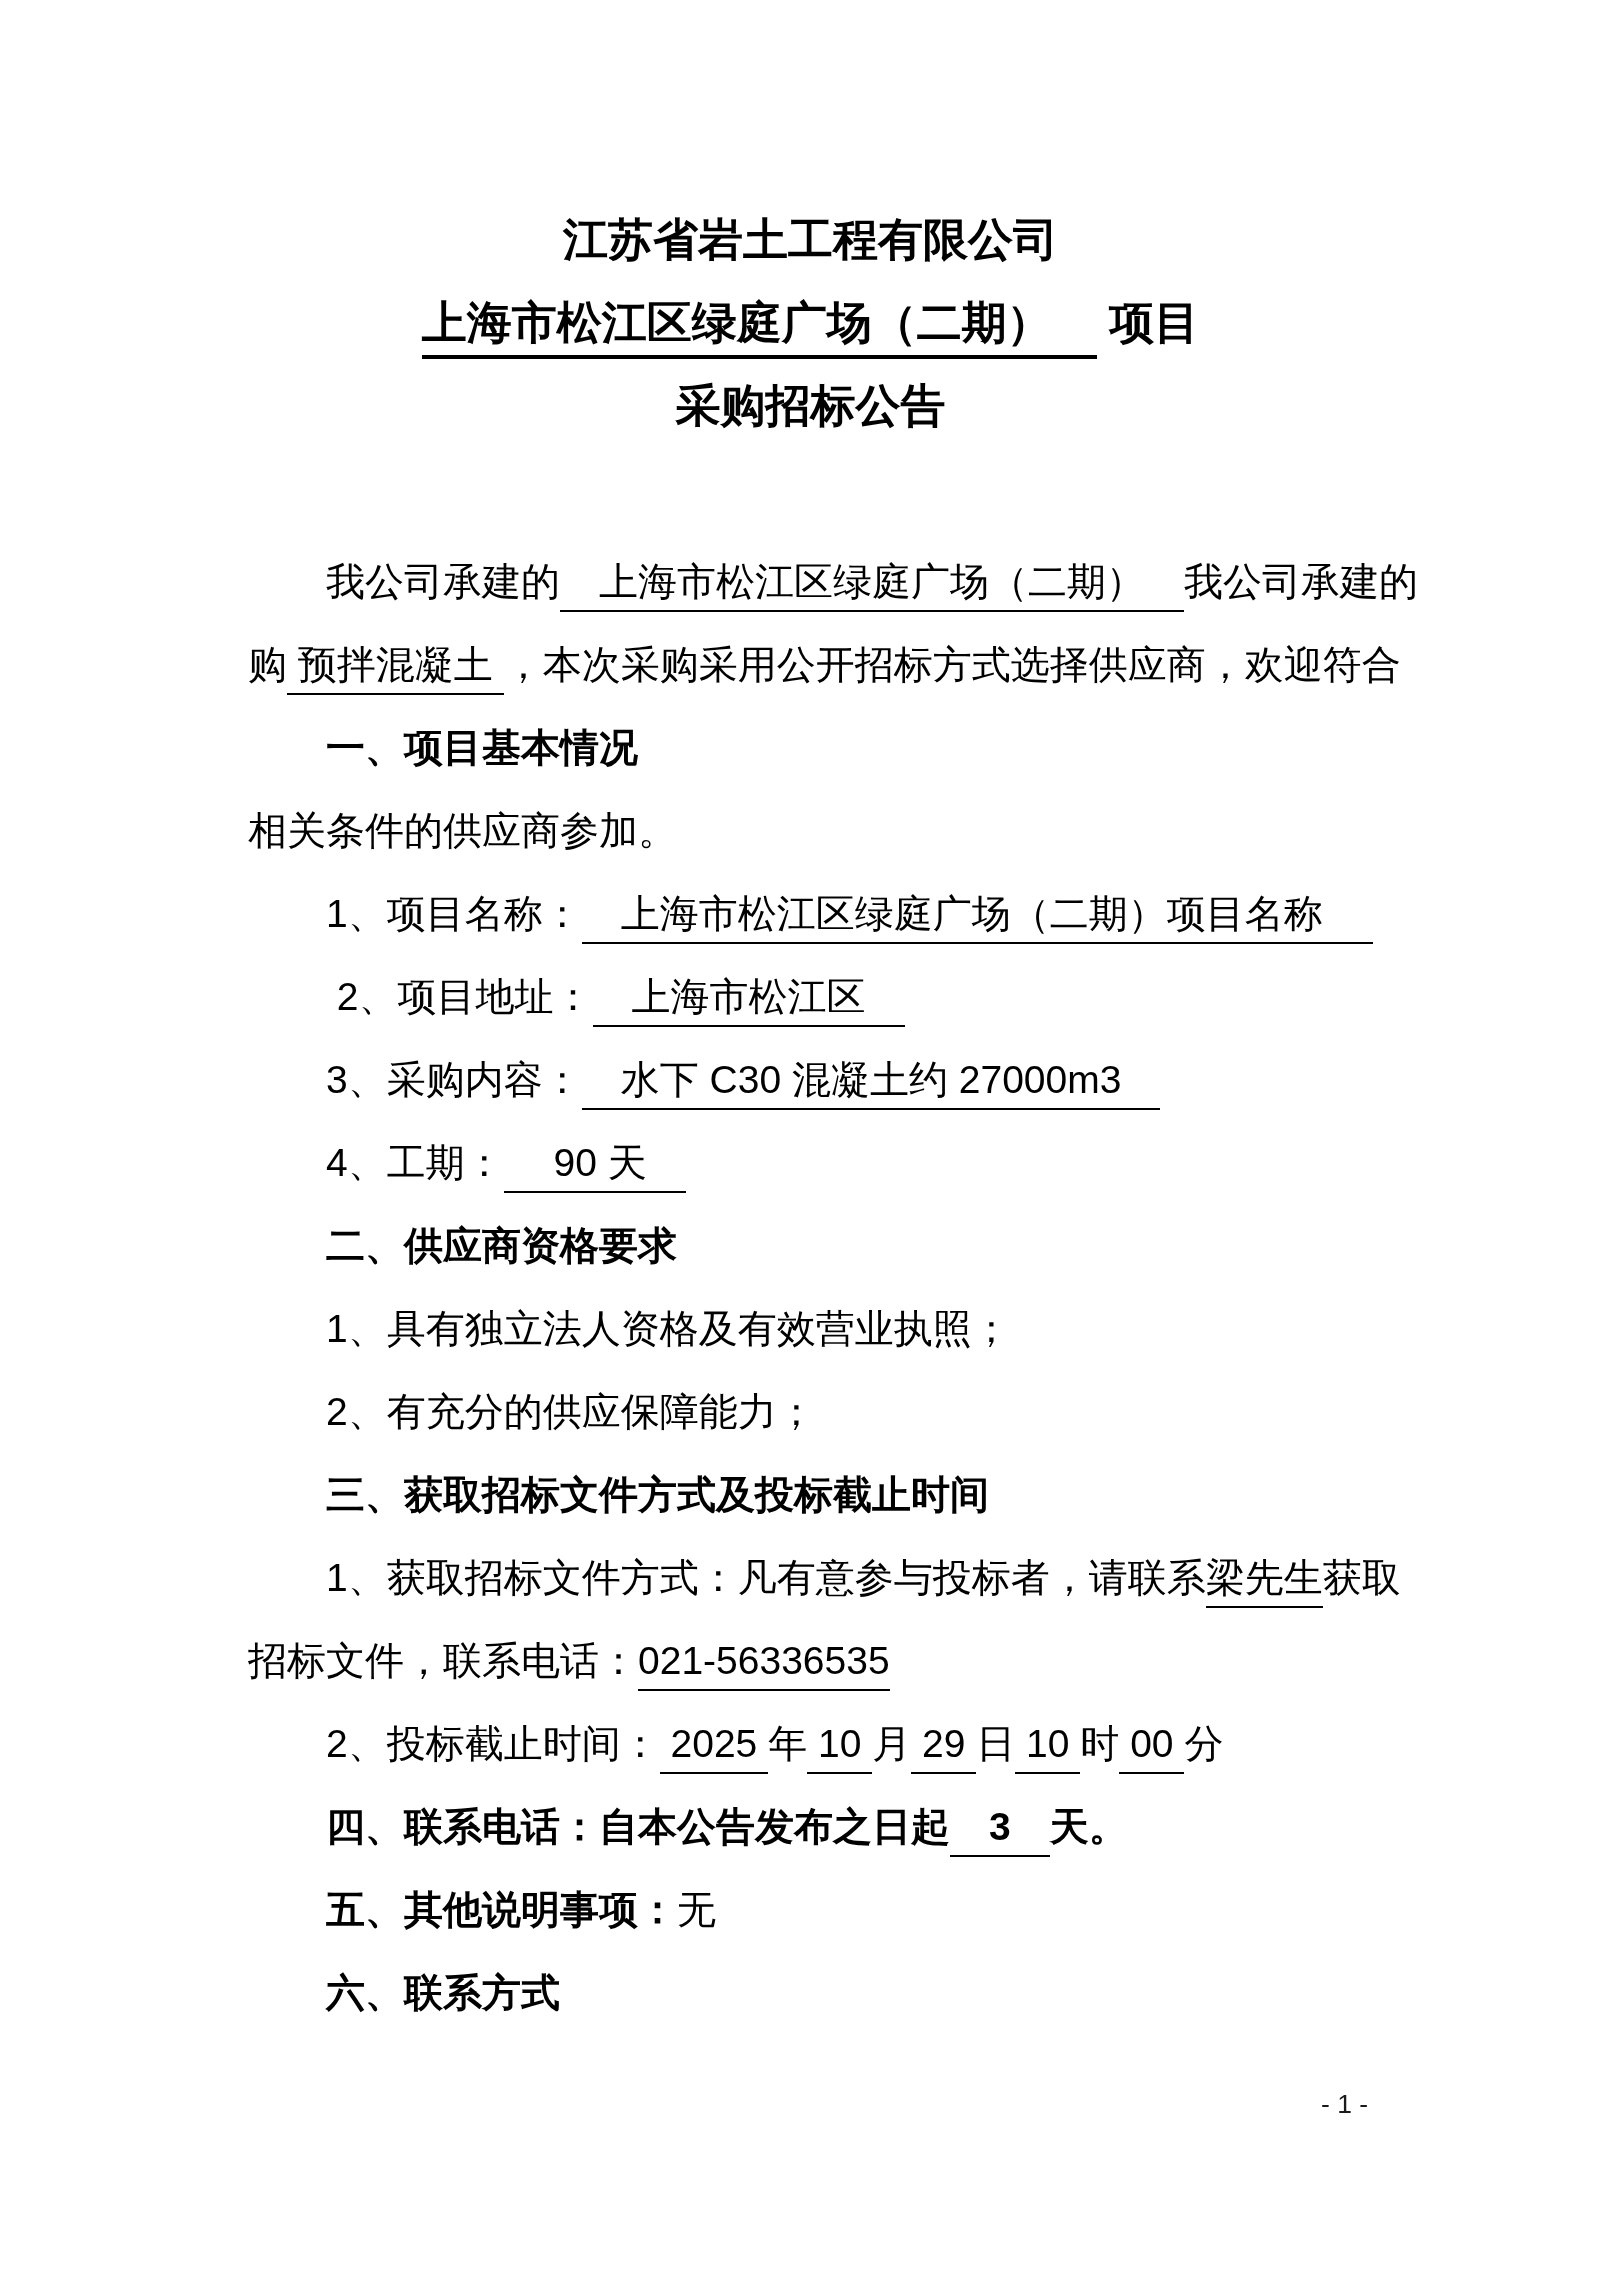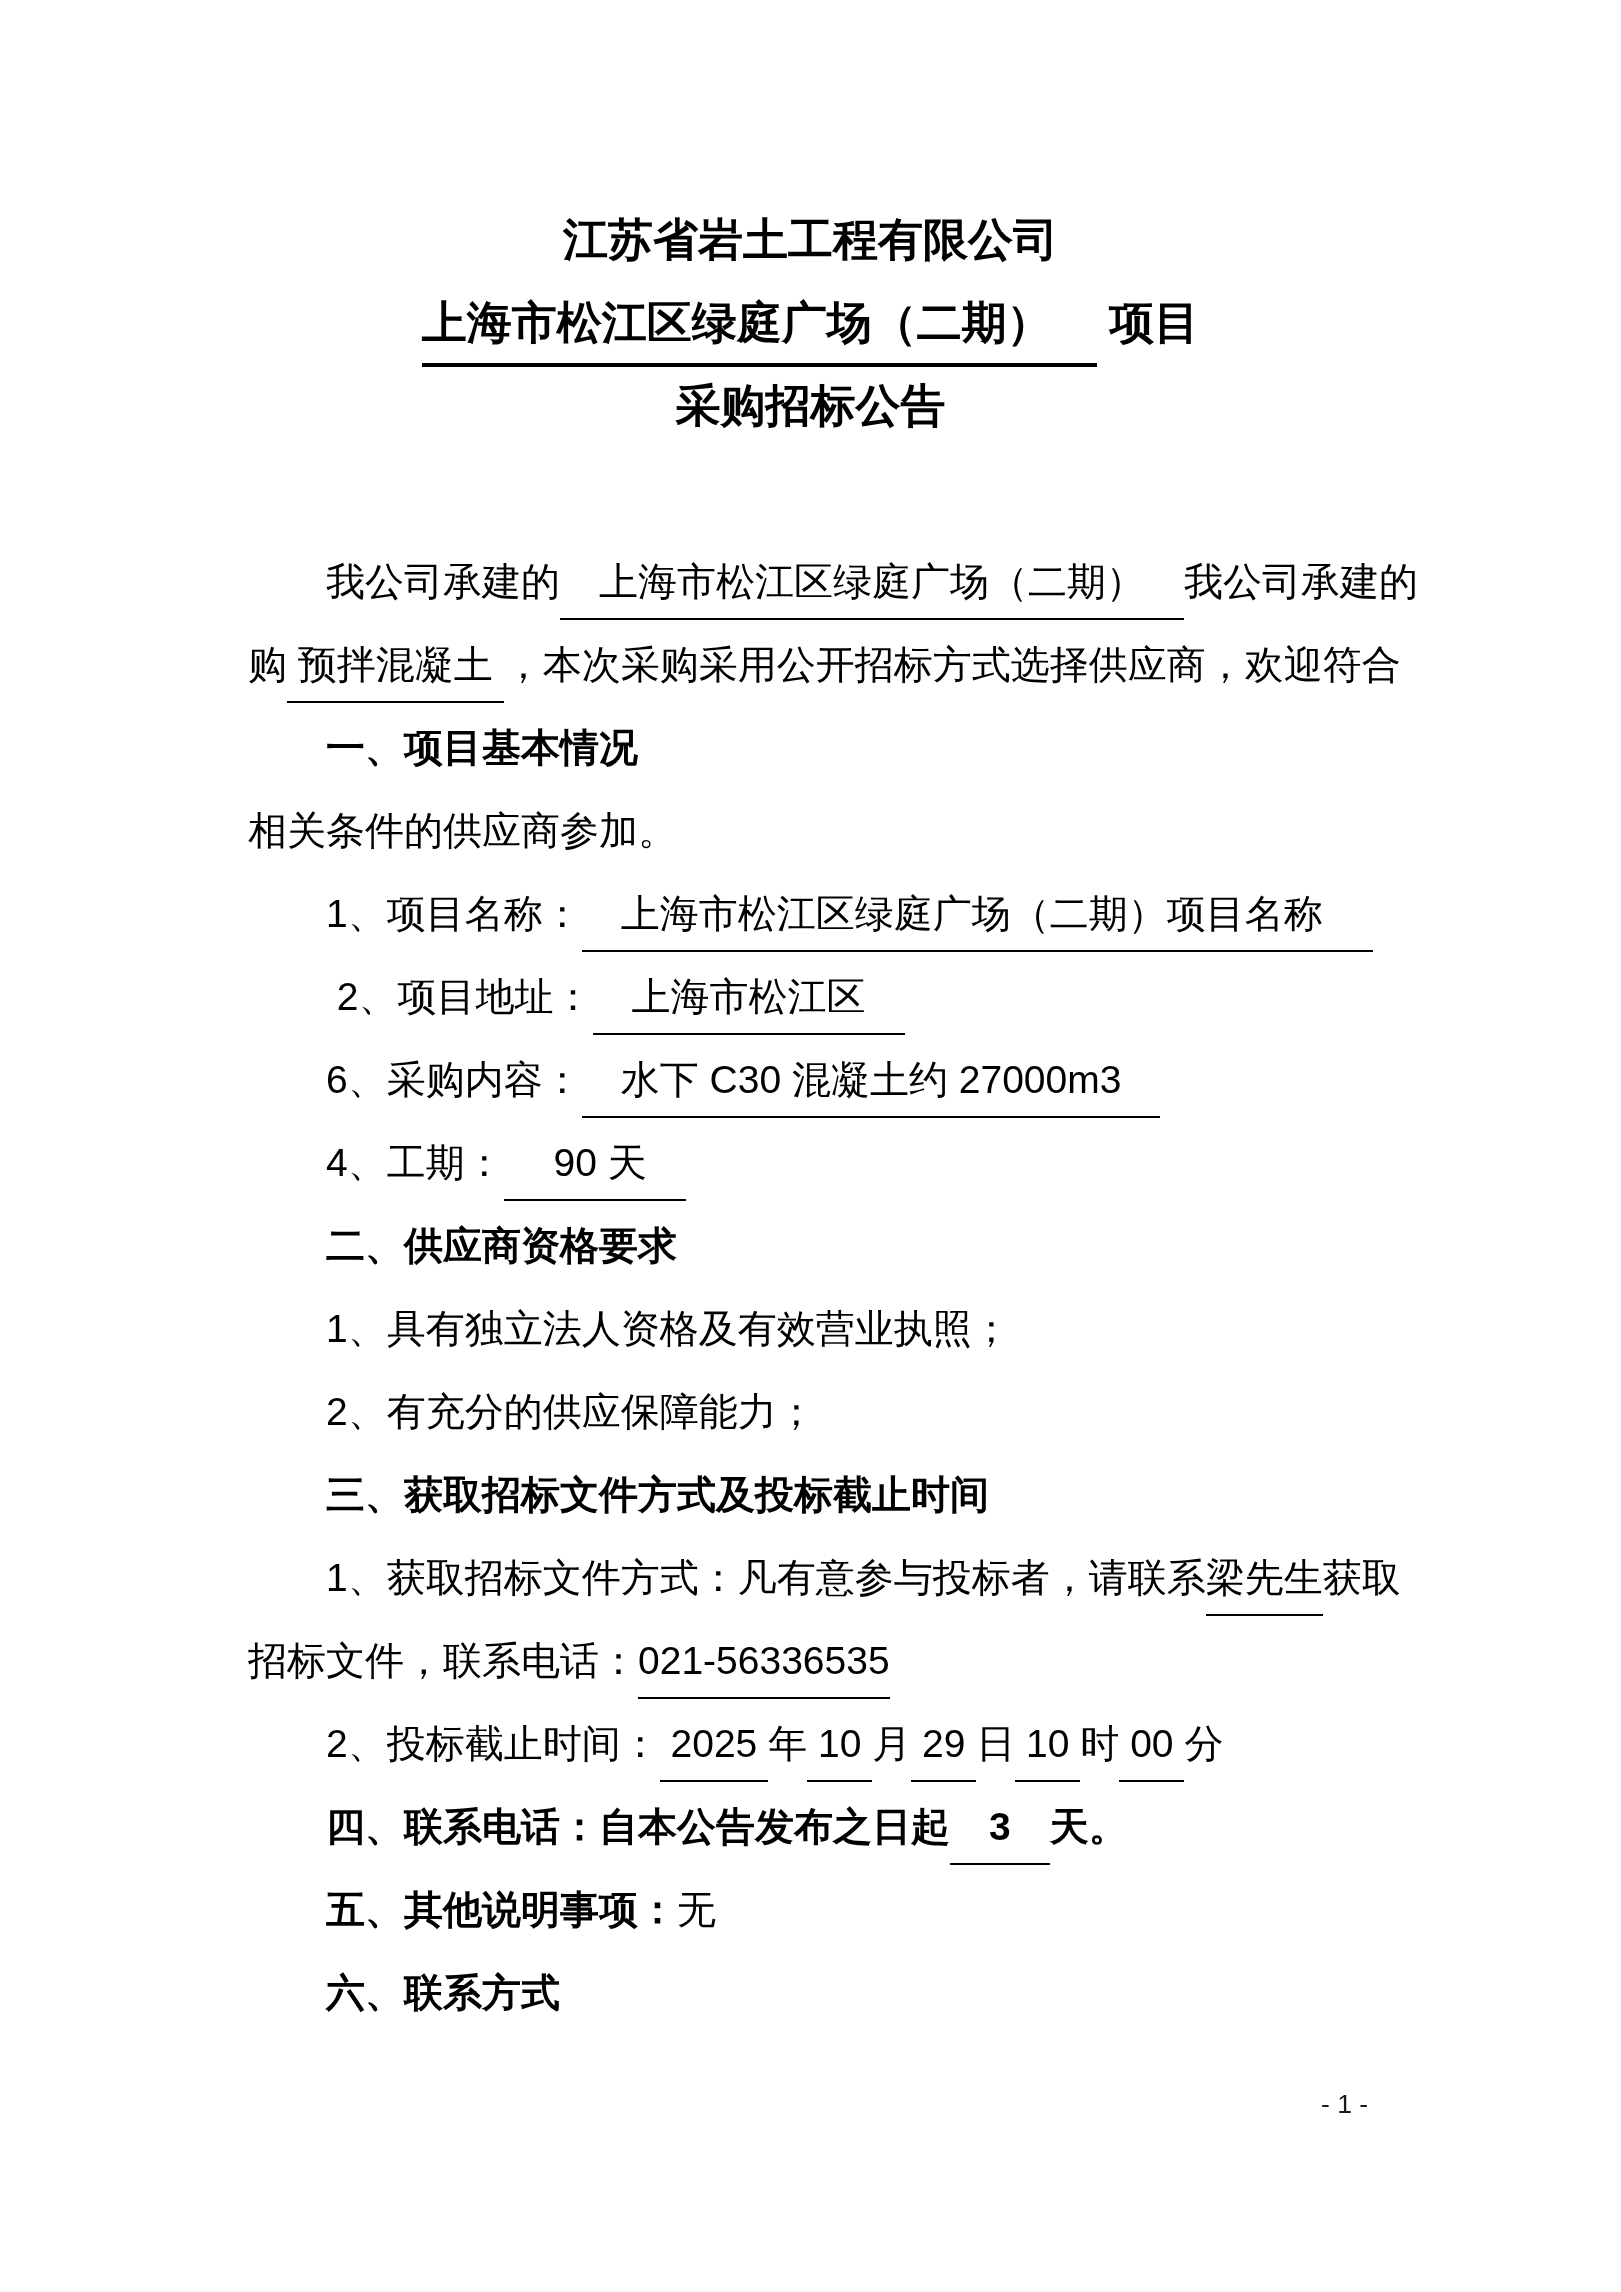--- a/index.html
+++ b/index.html
@@ -28,21 +28,21 @@
   }
   .title {
     text-align: center;
     font-weight: bold;
     font-size: 45px;
   }
   .ind { padding-left: 78px; }
   .b { font-weight: bold; }
   .u {
     border-bottom: 2.9px solid #000000;
-    padding-bottom: 15px;
+    padding-bottom: 7px;
   }
   .title .u { border-bottom-width: 4.9px; }
   .spacer { height: 93px; }
   .page-num {
     position: absolute;
     left: 1321px;
     top: 2088px;
     font-size: 26.5px;
     line-height: 33px;
     color: #1a1a1a;
@@ -68,21 +68,21 @@
     <div class="line"><span>购</span><span class="u"> 预拌混凝土 </span><span>，本次采购采用公开招标方式选择供应商，欢迎符合</span></div>
 
     <div class="line ind b">一、项目基本情况</div>
 
     <div class="line">相关条件的供应商参加。</div>
 
     <div class="line ind"><span>1、项目名称：</span><span class="u">　上海市松江区绿庭广场（二期）项目名称　 </span></div>
 
     <div class="line ind"><span> 2、项目地址：</span><span class="u">　上海市松江区　</span></div>
 
-    <div class="line ind"><span>6、采购内容：</span><span class="u">　水下 C30 混凝土约 27000m3　</span></div>
+    <div class="line ind"><span>3、采购内容：</span><span class="u">　水下 C30 混凝土约 27000m3　</span></div>
 
     <div class="line ind"><span>4、工期：</span><span class="u">　 90 天　</span></div>
 
     <div class="line ind b">二、供应商资格要求</div>
 
     <div class="line ind">1、具有独立法人资格及有效营业执照；</div>
 
     <div class="line ind">2、有充分的供应保障能力；</div>
 
     <div class="line ind b">三、获取招标文件方式及投标截止时间</div>

